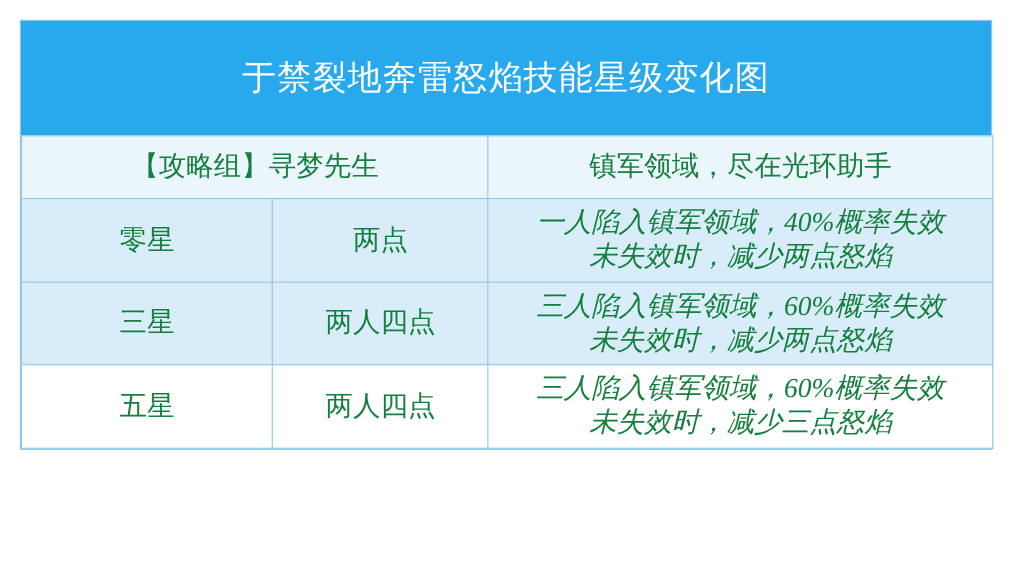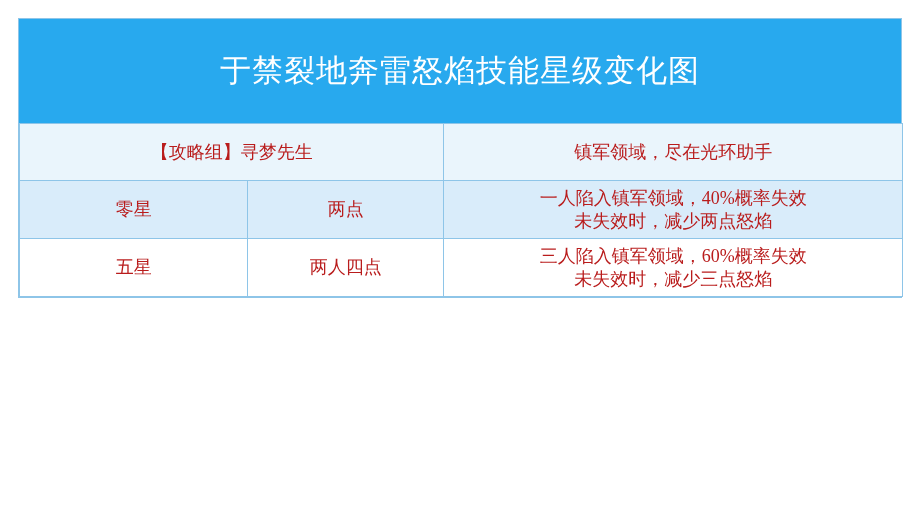--- a/index.html
+++ b/index.html
@@ -43,36 +43,36 @@
   table.main {
     width: 884px;
     border-collapse: collapse;
     table-layout: fixed;
     box-sizing: border-box;
   }
   table.main td {
     border: 1px solid #8ec5e8;
     text-align: center;
     vertical-align: middle;
-    font-size: 18px;
-    color: #b91c1c;
+    font-size: 25px;
+    color: #15803d;
     padding: 6px 4px;
     line-height: 1.25;
     font-family: "Liberation Serif", "DejaVu Serif", serif;
   }
   .col-a { width: 228px; }
   .col-b { width: 196px; }
   .col-c { width: 458px; }
 
   .row-credit td { height: 44px; background: #eaf5fc; font-size: 26px; }
   .row-head td { height: 56px; background: #ffffff; }
   .row-alt td { background: #d9ecfa; }
   .row-plain td { background: #ffffff; }
 
-  .desc-line { display: block; }
+  .desc-line { display: block; font-style: italic; }
   .desc-line.second { letter-spacing: 0px; }
 </style>
 </head>
 <body>
 
 <div class="page">
   <div class="card">
 
     <div class="title-bar">
       <div class="title-text">于禁裂地奔雷怒焰技能星级变化图</div>
@@ -94,20 +94,28 @@
         <tr class="row-alt">
           <td>零星</td>
           <td>两点</td>
           <td>
             <span class="desc-line">一人陷入镇军领域，40%概率失效</span>
             <span class="desc-line second">未失效时，减少两点怒焰</span>
           </td>
         </tr>
 
 
+        <tr class="row-alt">
+          <td>三星</td>
+          <td>两人四点</td>
+          <td>
+            <span class="desc-line">三人陷入镇军领域，60%概率失效</span>
+            <span class="desc-line second">未失效时，减少两点怒焰</span>
+          </td>
+        </tr>
 
         <tr class="row-plain">
           <td>五星</td>
           <td>两人四点</td>
           <td>
             <span class="desc-line">三人陷入镇军领域，60%概率失效</span>
             <span class="desc-line second">未失效时，减少三点怒焰</span>
           </td>
         </tr>
       </tbody>

